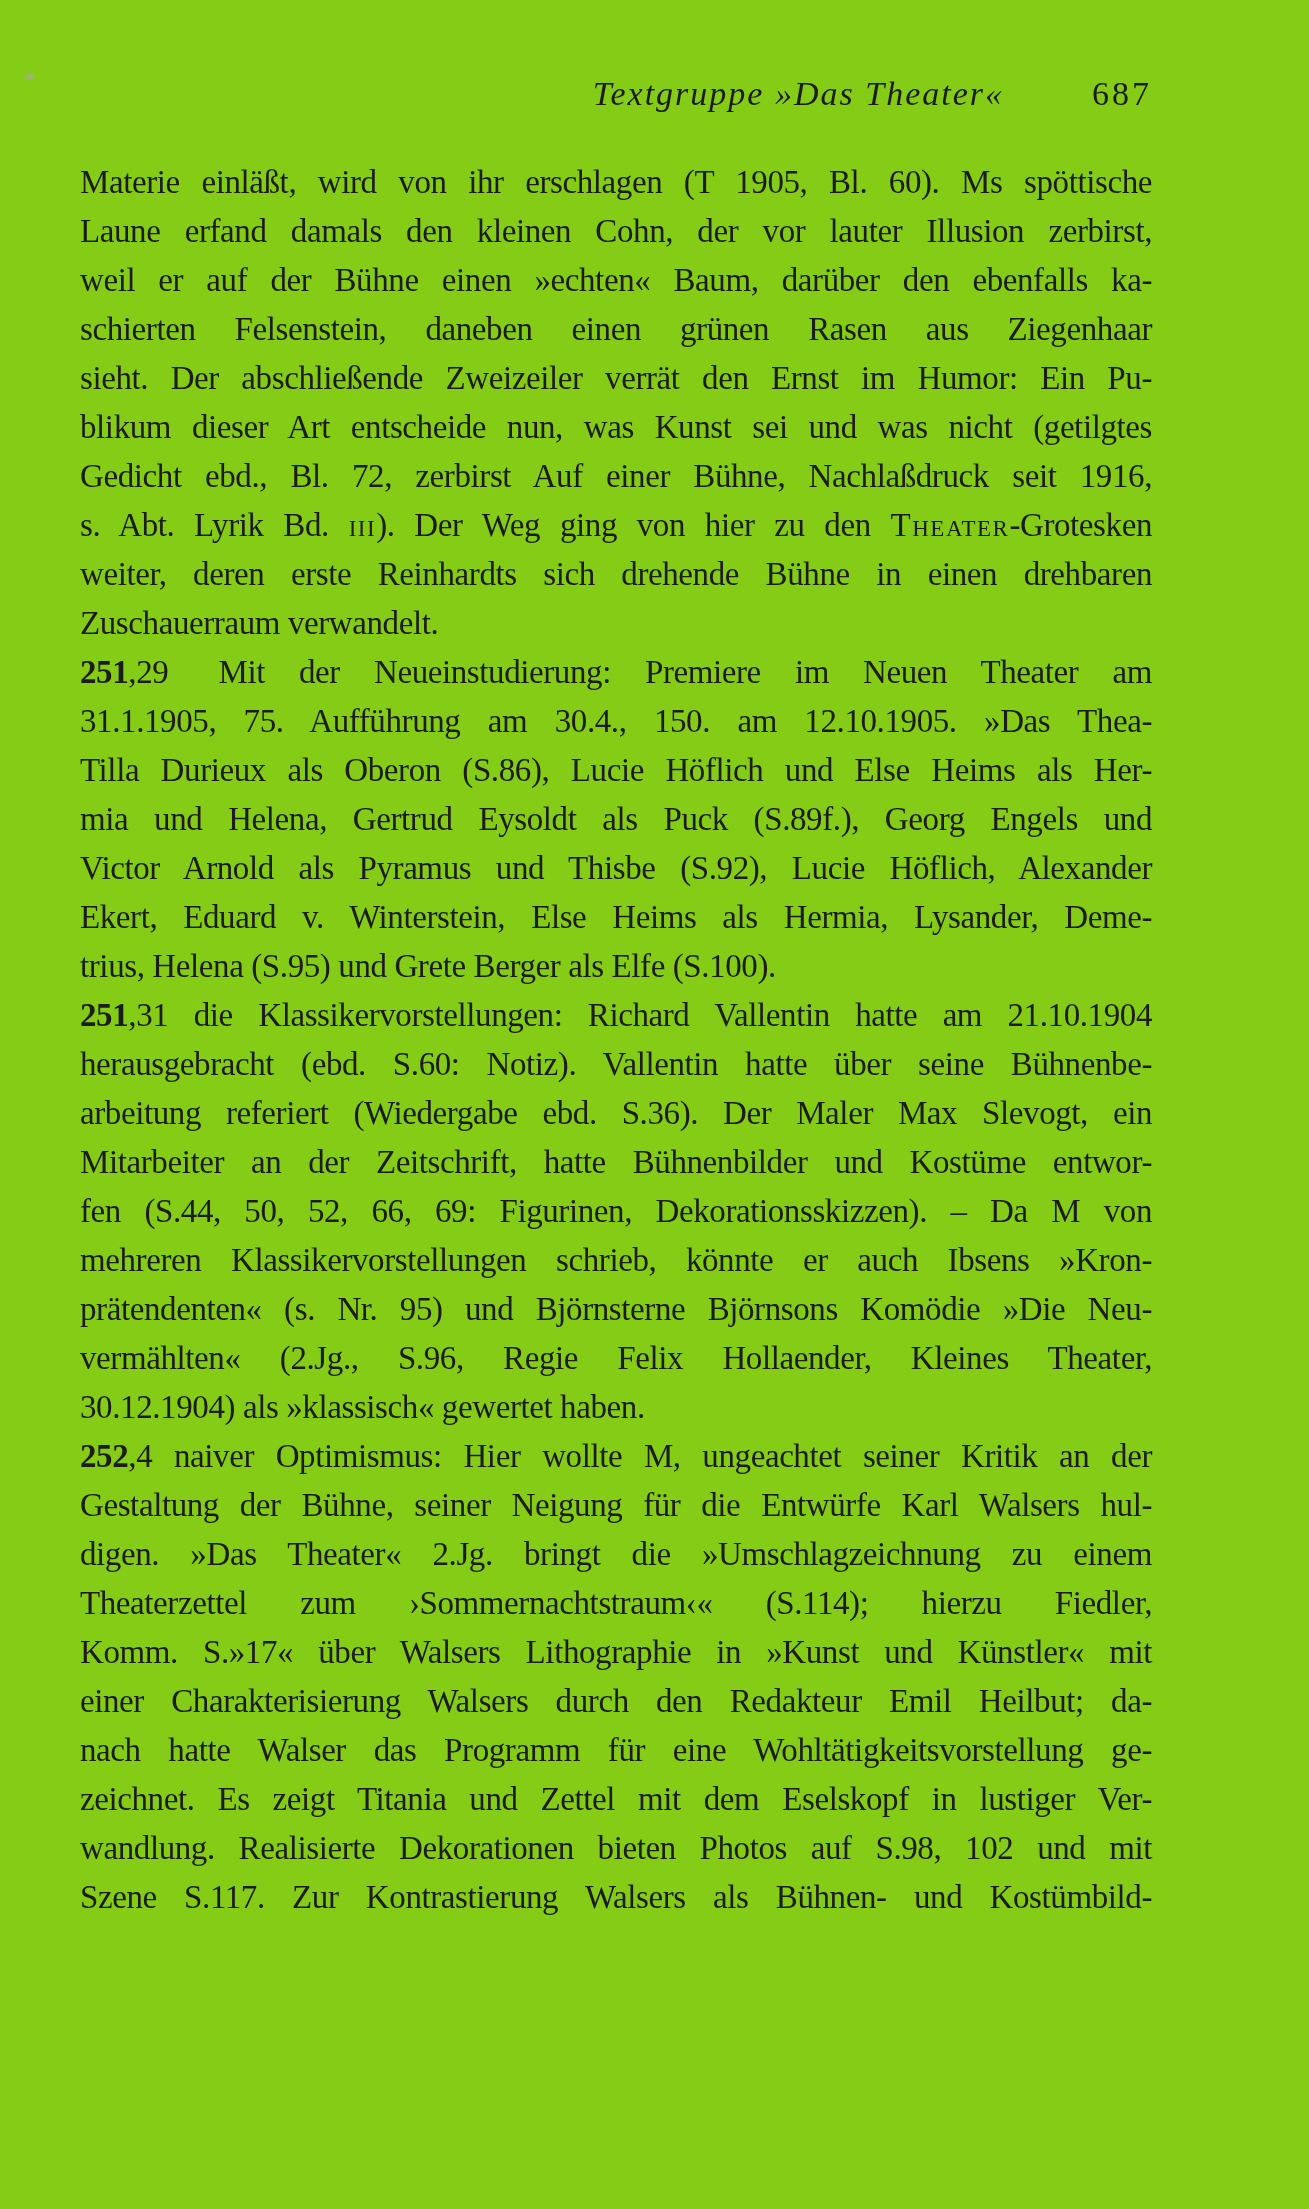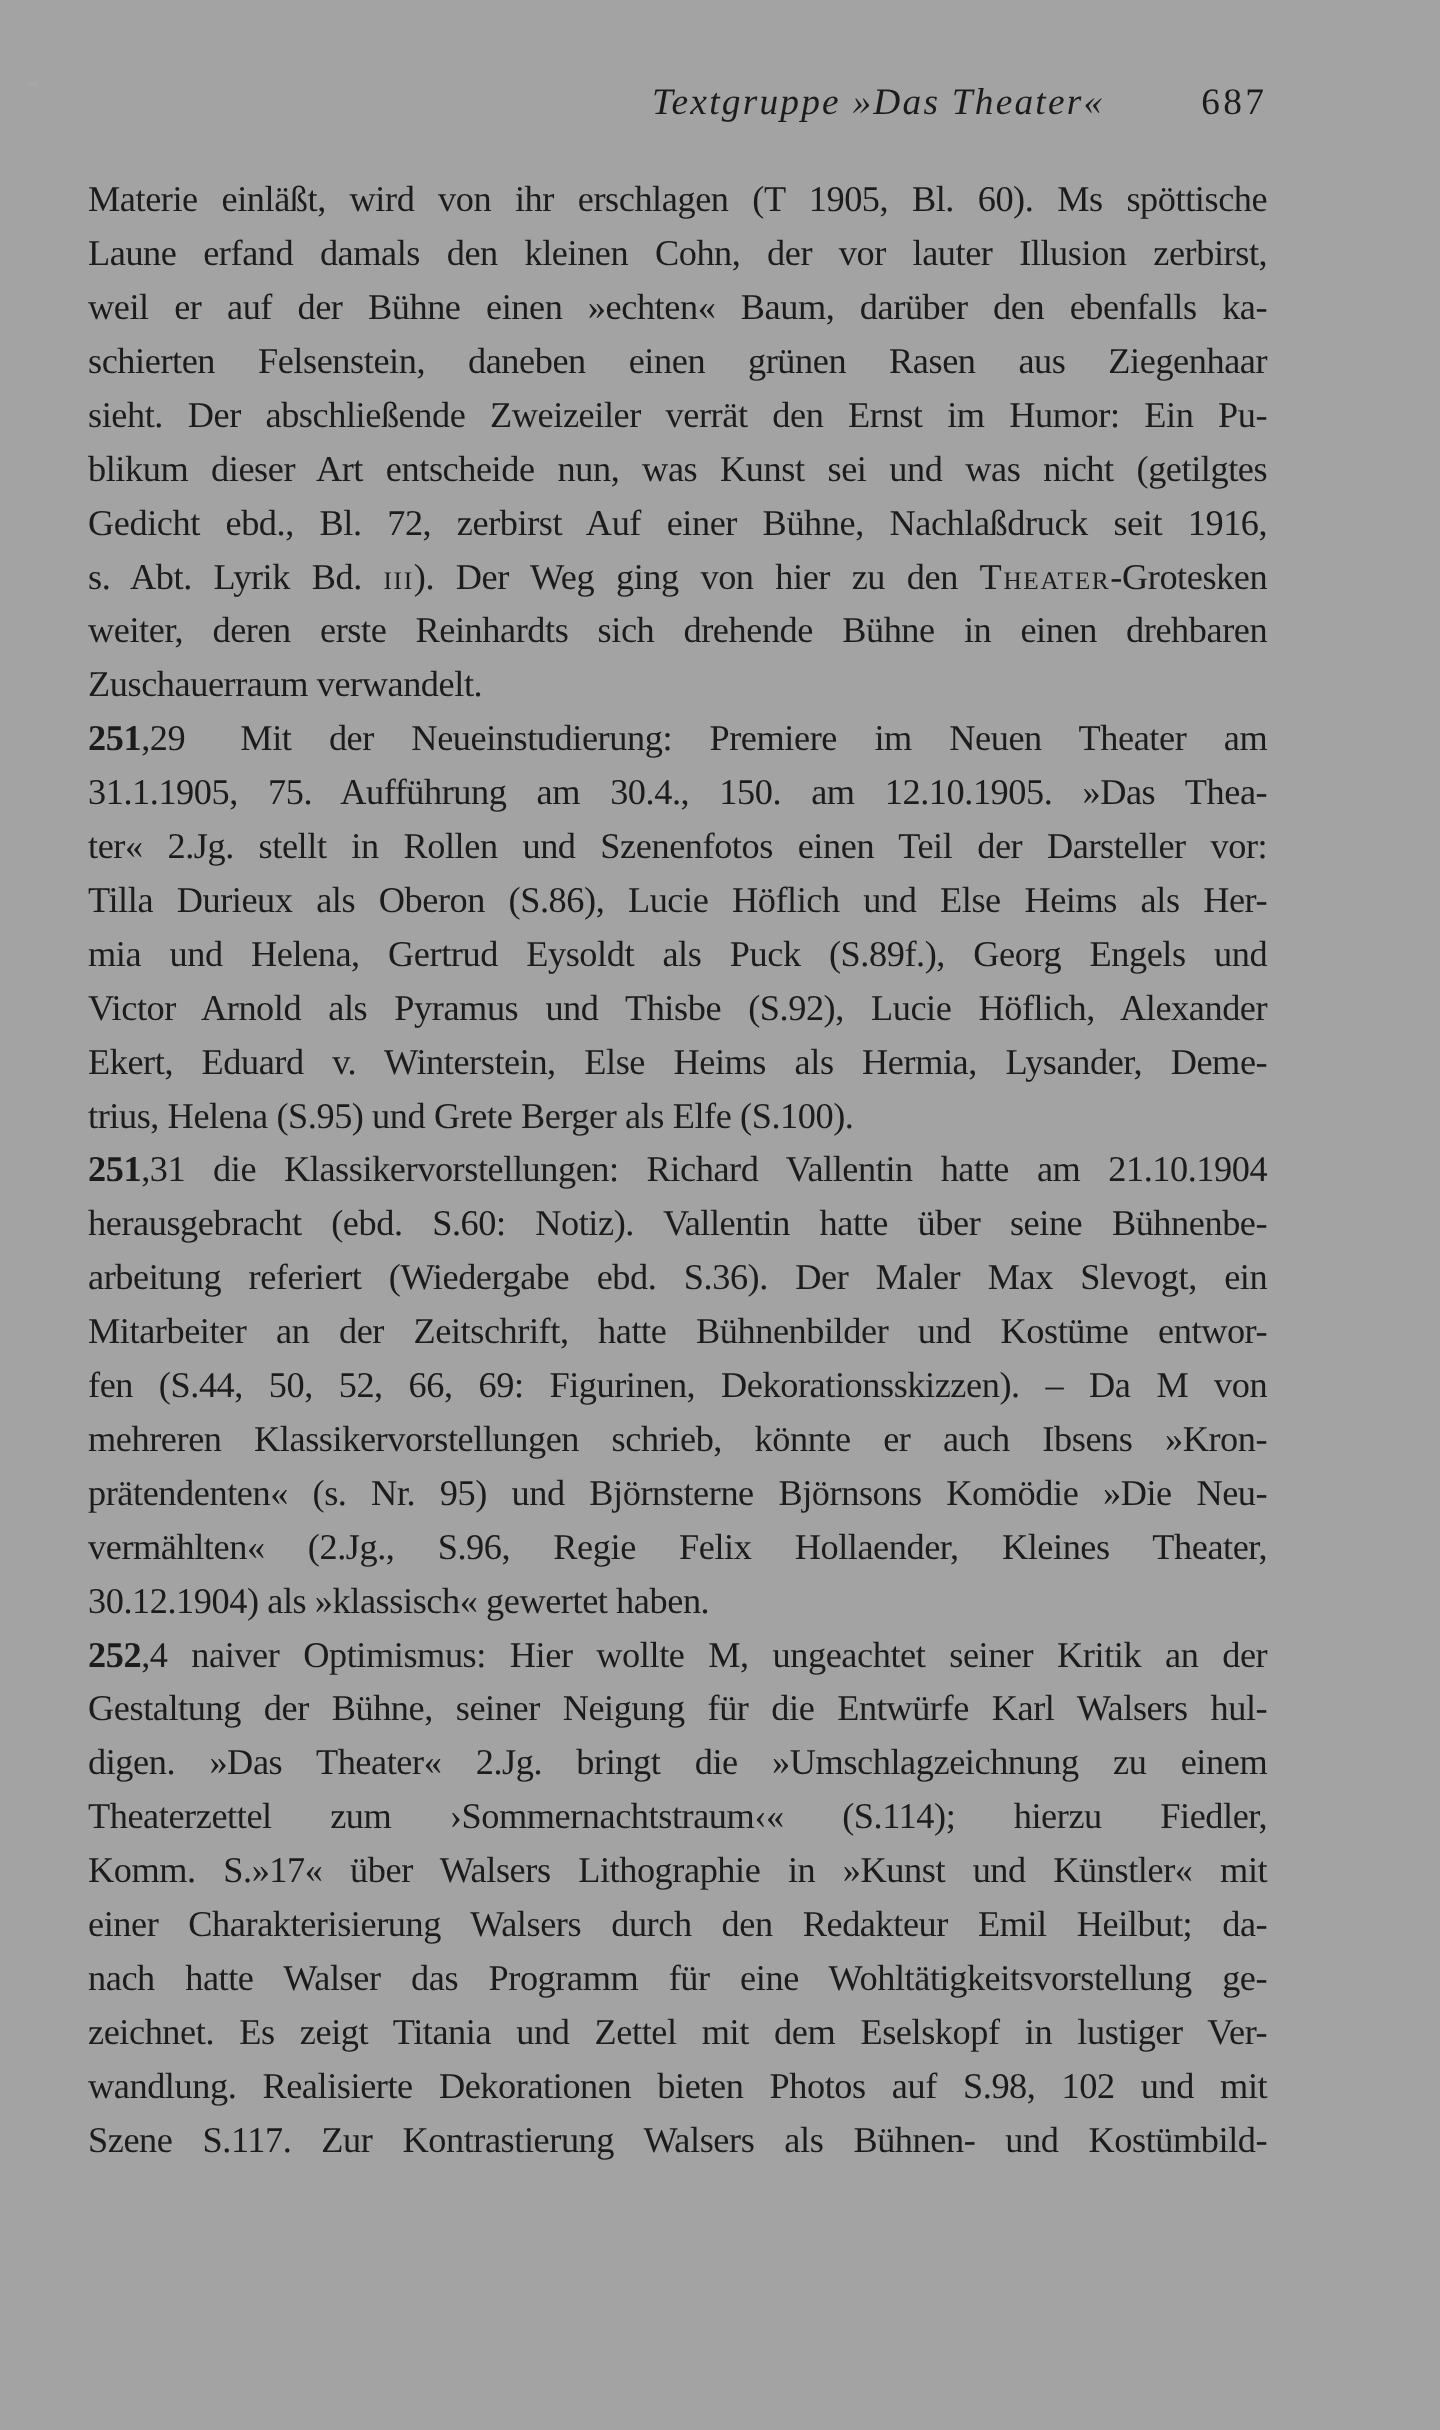--- a/index.html
+++ b/index.html
@@ -4,21 +4,21 @@
 <style>
   html, body {
     margin: 0;
     padding: 0;
     background: #ffffff;
   }
   .page {
     position: relative;
     width: 1309px;
     height: 2209px;
-    background: #a3a3a3;
+    background: #84cc16;
     overflow: hidden;
     font-family: "Liberation Serif", "DejaVu Serif", serif;
     color: #1c1c1c;
   }
   .speck {
     position: absolute;
     left: 26px;
     top: 74px;
     width: 8px;
     height: 5px;
@@ -82,21 +82,20 @@
       <div class="line"><span class="seg-n">weil er auf der Bühne einen »echten« Baum, darüber den ebenfalls ka-</span></div>
       <div class="line"><span class="seg-n">schierten Felsenstein, daneben einen grünen Rasen aus Ziegenhaar</span></div>
       <div class="line"><span class="seg-n">sieht. Der abschließende Zweizeiler verrät den Ernst im Humor: Ein Pu-</span></div>
       <div class="line"><span class="seg-n">blikum dieser Art entscheide nun, was Kunst sei und was nicht (getilgtes</span></div>
       <div class="line"><span class="seg-n">Gedicht ebd., Bl. 72, zerbirst </span><span class="seg-i">Auf einer Bühne</span><span class="seg-n">, Nachlaßdruck seit 1916,</span></div>
       <div class="line"><span class="seg-n">s. Abt. Lyrik Bd. </span><span class="seg-sc">iii</span><span class="seg-n">). Der Weg ging von hier zu den </span><span class="seg-sc">Theater</span><span class="seg-n">-Grotesken</span></div>
       <div class="line"><span class="seg-n">weiter, deren erste Reinhardts sich drehende Bühne in einen drehbaren</span></div>
       <div class="line no-just"><span class="seg-n">Zuschauerraum verwandelt.</span></div>
       <div class="line"><span class="seg-b">251</span><span class="seg-n">,29  </span><span class="seg-i">Mit der Neueinstudierung:</span><span class="seg-n"> Premiere im Neuen Theater am</span></div>
       <div class="line"><span class="seg-n">31.1.1905, 75. Aufführung am 30.4., 150. am 12.10.1905. »Das Thea-</span></div>
-      <div class="line"><span class="seg-n">ter« 2.Jg. stellt in Rollen und Szenenfotos einen Teil der Darsteller vor:</span></div>
       <div class="line"><span class="seg-n">Tilla Durieux als Oberon (S.86), Lucie Höflich und Else Heims als Her-</span></div>
       <div class="line"><span class="seg-n">mia und Helena, Gertrud Eysoldt als Puck (S.89f.), Georg Engels und</span></div>
       <div class="line"><span class="seg-n">Victor Arnold als Pyramus und Thisbe (S.92), Lucie Höflich, Alexander</span></div>
       <div class="line"><span class="seg-n">Ekert, Eduard v. Winterstein, Else Heims als Hermia, Lysander, Deme-</span></div>
       <div class="line no-just"><span class="seg-n">trius, Helena (S.95) und Grete Berger als Elfe (S.100).</span></div>
       <div class="line"><span class="seg-b">251</span><span class="seg-n">,31 </span><span class="seg-i">die Klassikervorstellungen:</span><span class="seg-n"> Richard Vallentin hatte am 21.10.1904</span></div>
       <div class="line"><span class="seg-n">herausgebracht (ebd. S.60: Notiz). Vallentin hatte über seine Bühnenbe-</span></div>
       <div class="line"><span class="seg-n">arbeitung referiert (Wiedergabe ebd. S.36). Der Maler Max Slevogt, ein</span></div>
       <div class="line"><span class="seg-n">Mitarbeiter an der Zeitschrift, hatte Bühnenbilder und Kostüme entwor-</span></div>
       <div class="line"><span class="seg-n">fen (S.44, 50, 52, 66, 69: Figurinen, Dekorationsskizzen). – Da M von</span></div>

